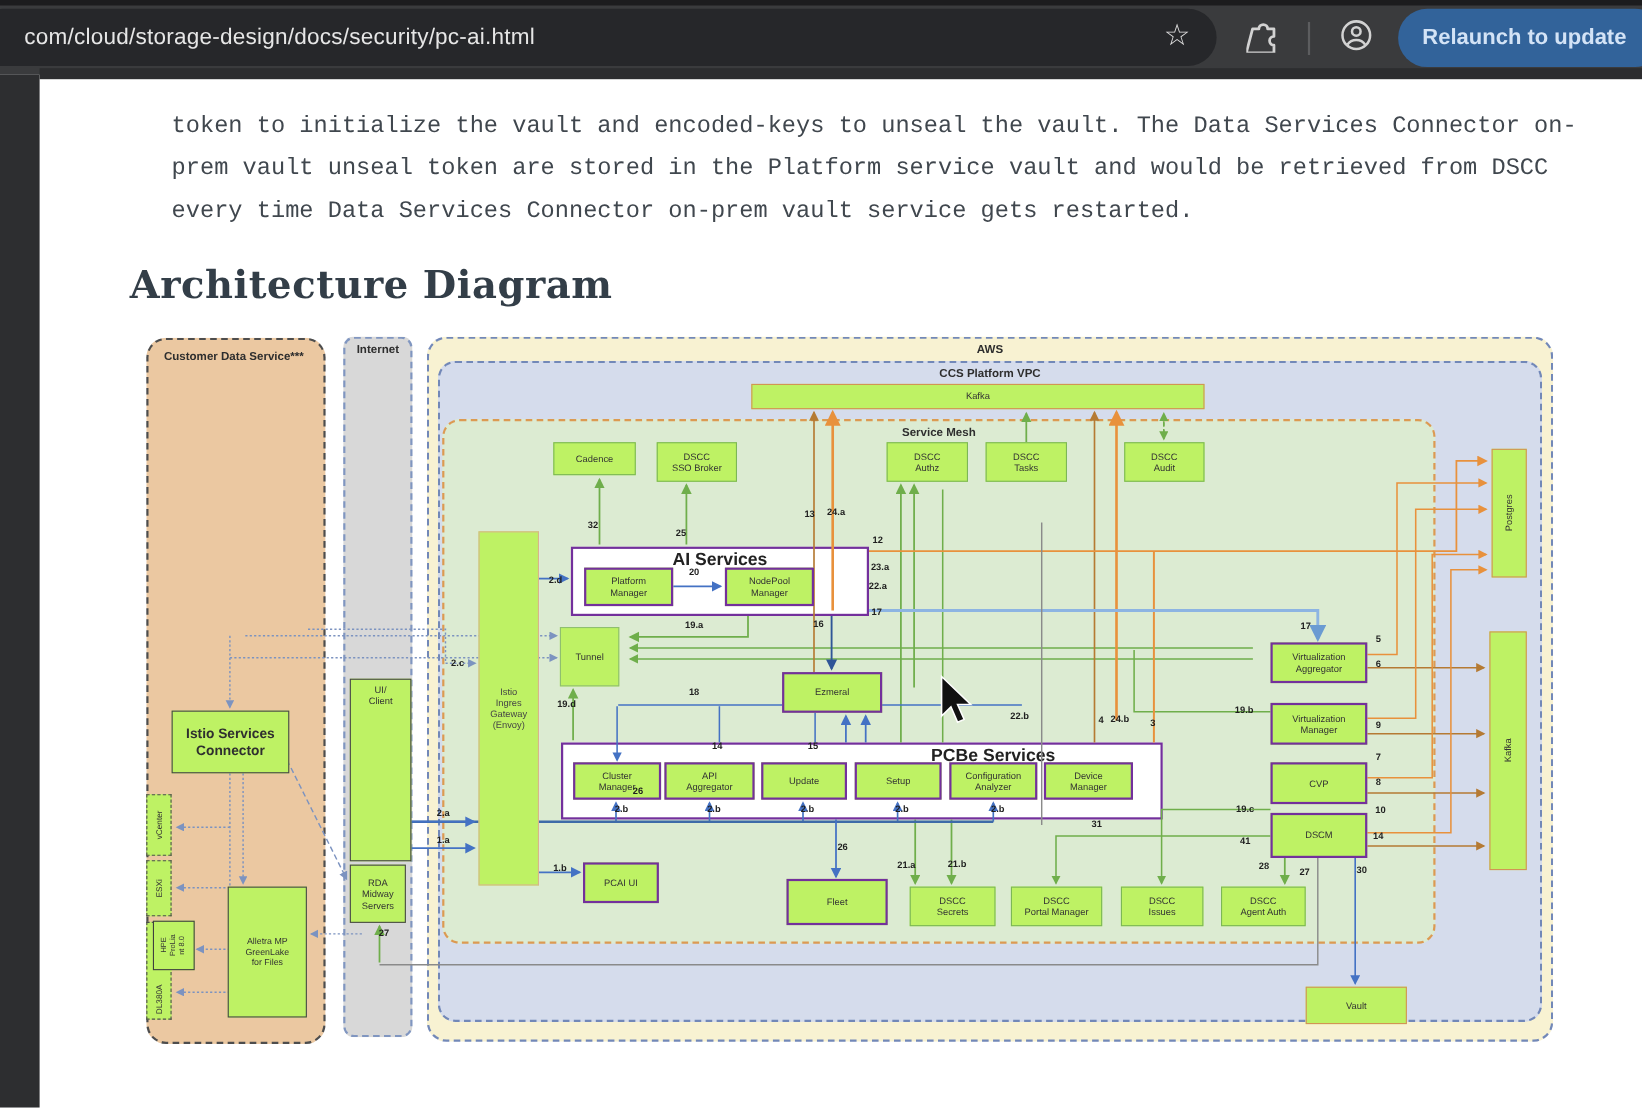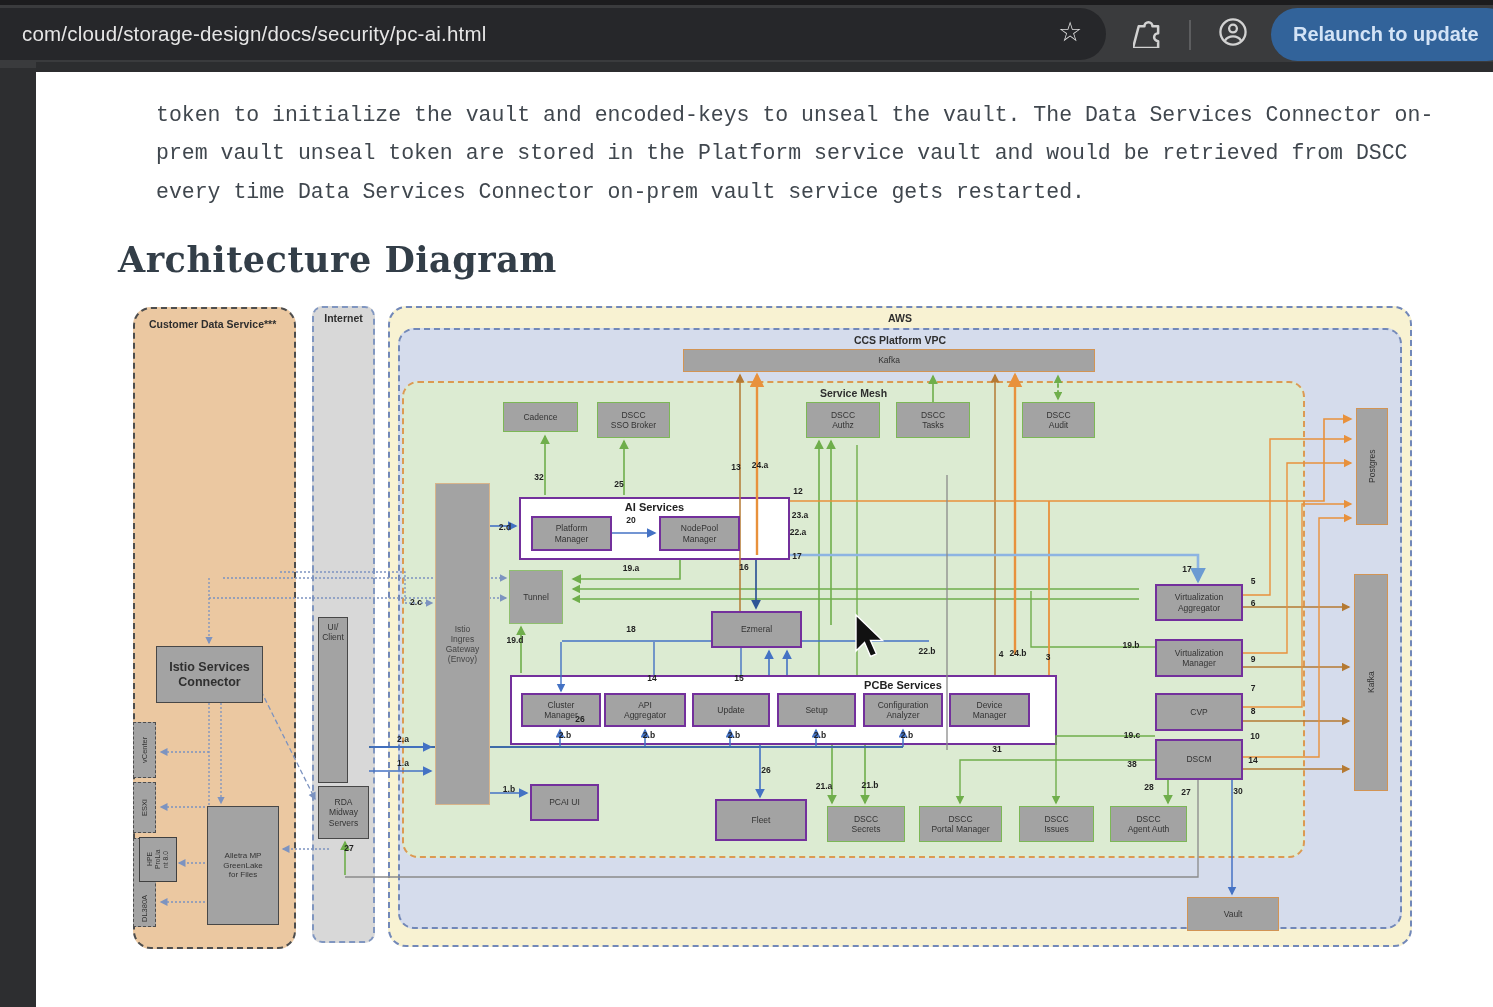--- a/index.html
+++ b/index.html
@@ -27,24 +27,24 @@
   .zone .zlbl{position:absolute;font-size:10.5px;font-weight:700;color:#2e2e2e;white-space:nowrap;}
   .zlbl.tl{left:14px;top:9px;}
   .zlbl.tc{left:0;right:0;top:4px;text-align:center;}
   .z-cdc{background:#ebc8a1;border:2.4px dashed #4d4d4d;border-radius:18px;}
   .z-internet{background:#d8d8d8;border:2px dashed #8096c0;border-radius:10px;}
   .z-aws{background:#f8f2d2;border:2.4px dashed #7288b8;border-radius:18px;}
   .z-vpc{background:#d5dcec;border:2px dashed #7288b8;border-radius:16px;}
   .z-mesh{background:#dcebd2;border:2.4px dashed #dc9a52;border-radius:16px;}
 
   .group{position:absolute;background:#fff;border:2.6px solid #73309c;box-sizing:border-box;}
-  .group .glbl{position:absolute;top:2px;left:0;width:100%;text-align:center;font-size:11px;font-weight:700;color:#222;}
+  .group .glbl{position:absolute;top:2px;left:0;width:100%;text-align:center;font-size:16px;font-weight:700;color:#222;}
   .group .glbl.off{left:22%;}
 
-  .node{position:absolute;background:#a3a3a3;display:flex;align-items:center;justify-content:center;text-align:center;white-space:pre-line;font-size:8.5px;line-height:1.2;color:#333;box-sizing:border-box;}
+  .node{position:absolute;background:#bef264;display:flex;align-items:center;justify-content:center;text-align:center;white-space:pre-line;font-size:8.5px;line-height:1.2;color:#333;box-sizing:border-box;}
   .n-green{border:1.5px solid #7cb756;}
   .n-purple{border:2.6px solid #73309c;}
   .n-orange{border:1.5px solid #d29454;}
   .n-dark{border:1.8px solid #474747;}
   .n-tunnel{border:1.5px solid #8fbf6f;}
   .n-istio{border:1.5px solid #d8b48a;color:#454545;}
   .n-dashv{border:1.6px dashed #4d4d4d;font-size:7.5px;}
   .vtext{writing-mode:vertical-rl;transform:rotate(180deg);}
   .n-hpe{border:1.8px solid #3f3f3f;font-size:6.8px;}
   .dsc{font-size:12.5px;font-weight:700;color:#2f2f2f;}
@@ -260,21 +260,21 @@
       <div class="node n-orange vtext" style="left: 1235px; top: 279px; width: 34px; height: 217px;">Kafka</div>
       <div class="node n-istio" style="left: 316px; top: 188px; width: 55px; height: 322px;">Istio
 Ingres
 Gateway
 (Envoy)</div>
       <div class="node n-dark dsc" style="left: 37px; top: 351px; width: 107px; height: 57px;">Istio Services
 Connector</div>
       <div class="node n-dark small" style="left: 88px; top: 511px; width: 72px; height: 119px;">Alletra MP
 GreenLake
 for Files</div>
-      <div class="node n-dark topalign" style="left: 199px; top: 322px; width: 30px; height: 166px;">UI/
+      <div class="node n-dark topalign" style="left: 199px; top: 322px; width: 56px; height: 166px;">UI/
 Client</div>
       <div class="node n-dark" style="left: 199px; top: 491px; width: 51px; height: 53px;">RDA
 Midway
 Servers</div>
       <div class="node n-dashv vtext" style="left: 14px; top: 427px; width: 23px; height: 56px;">vCenter</div>
       <div class="node n-dashv vtext" style="left: 14px; top: 487px; width: 23px; height: 51px;">ESXi</div>
       <div class="node n-dashv vtext bottomlabel" style="left: 14px; top: 543px; width: 23px; height: 89px;">DL380A</div>
       <div class="node n-hpe vtext" style="left: 20px; top: 542px; width: 38px; height: 45px;">HPE
 ProLia
 nt 8.0</div>
@@ -316,21 +316,21 @@
       <span class="elbl" style="left: 751px; top: 490px;">21.b</span>
       <span class="elbl" style="left: 1068px; top: 274px;">17</span>
       <span class="elbl" style="left: 1134px; top: 286px;">5</span>
       <span class="elbl" style="left: 1134px; top: 308px;">6</span>
       <span class="elbl" style="left: 1012px; top: 350px;">19.b</span>
       <span class="elbl" style="left: 1134px; top: 364px;">9</span>
       <span class="elbl" style="left: 1134px; top: 393px;">7</span>
       <span class="elbl" style="left: 1134px; top: 416px;">8</span>
       <span class="elbl" style="left: 1013px; top: 440px;">19.c</span>
       <span class="elbl" style="left: 1136px; top: 441px;">10</span>
-      <span class="elbl" style="left: 1013px; top: 469px;">38</span>
+      <span class="elbl" style="left: 1013px; top: 469px;">41</span>
       <span class="elbl" style="left: 1134px; top: 465px;">14</span>
       <span class="elbl" style="left: 1030px; top: 492px;">28</span>
       <span class="elbl" style="left: 1067px; top: 497px;">27</span>
       <span class="elbl" style="left: 1119px; top: 496px;">30</span>
       <span class="elbl" style="left: 230px; top: 553px;">27</span>
     </div>
 
   <svg class="edges" width="1304" height="662" style="z-index:50">
     <path d="M737,320 l0,36 l8.5,-8.5 l6,14 l6,-2.5 l-6,-13.5 l12,0 z" fill="#111" stroke="#fff" stroke-width="1.4"></path>
   </svg>

